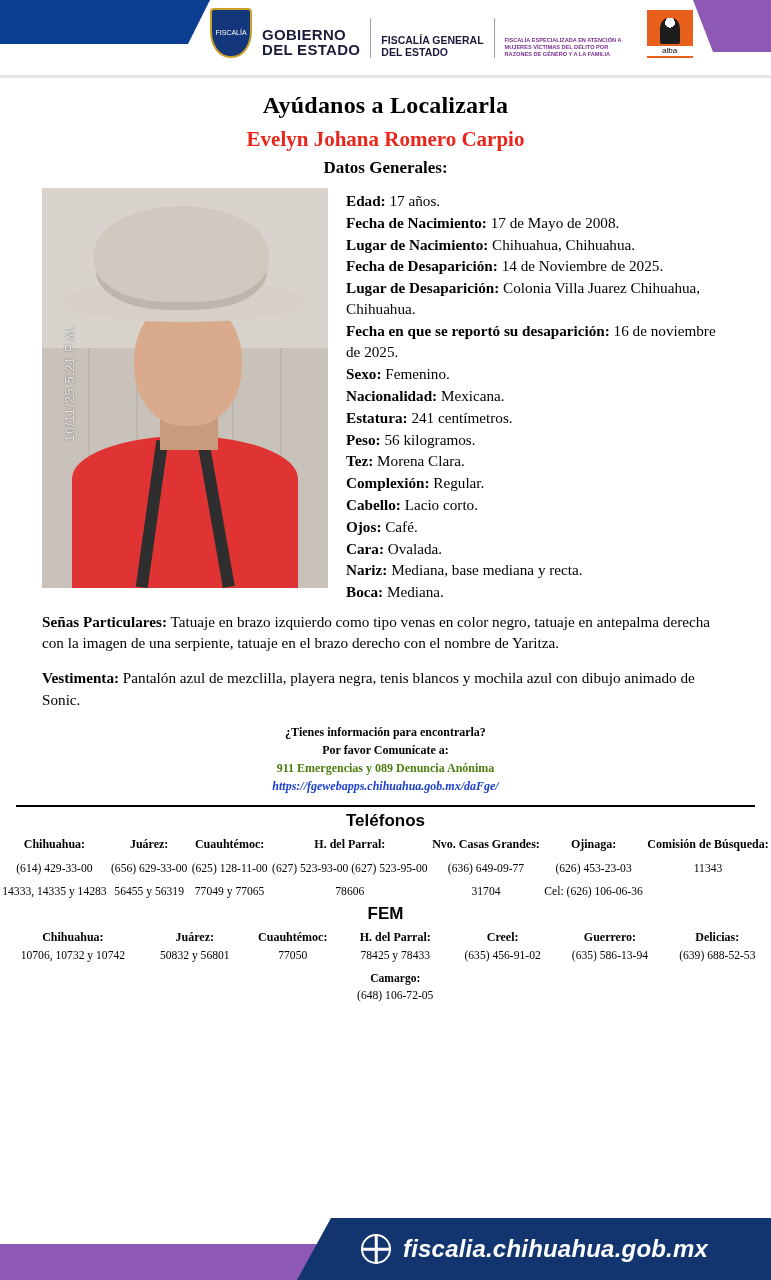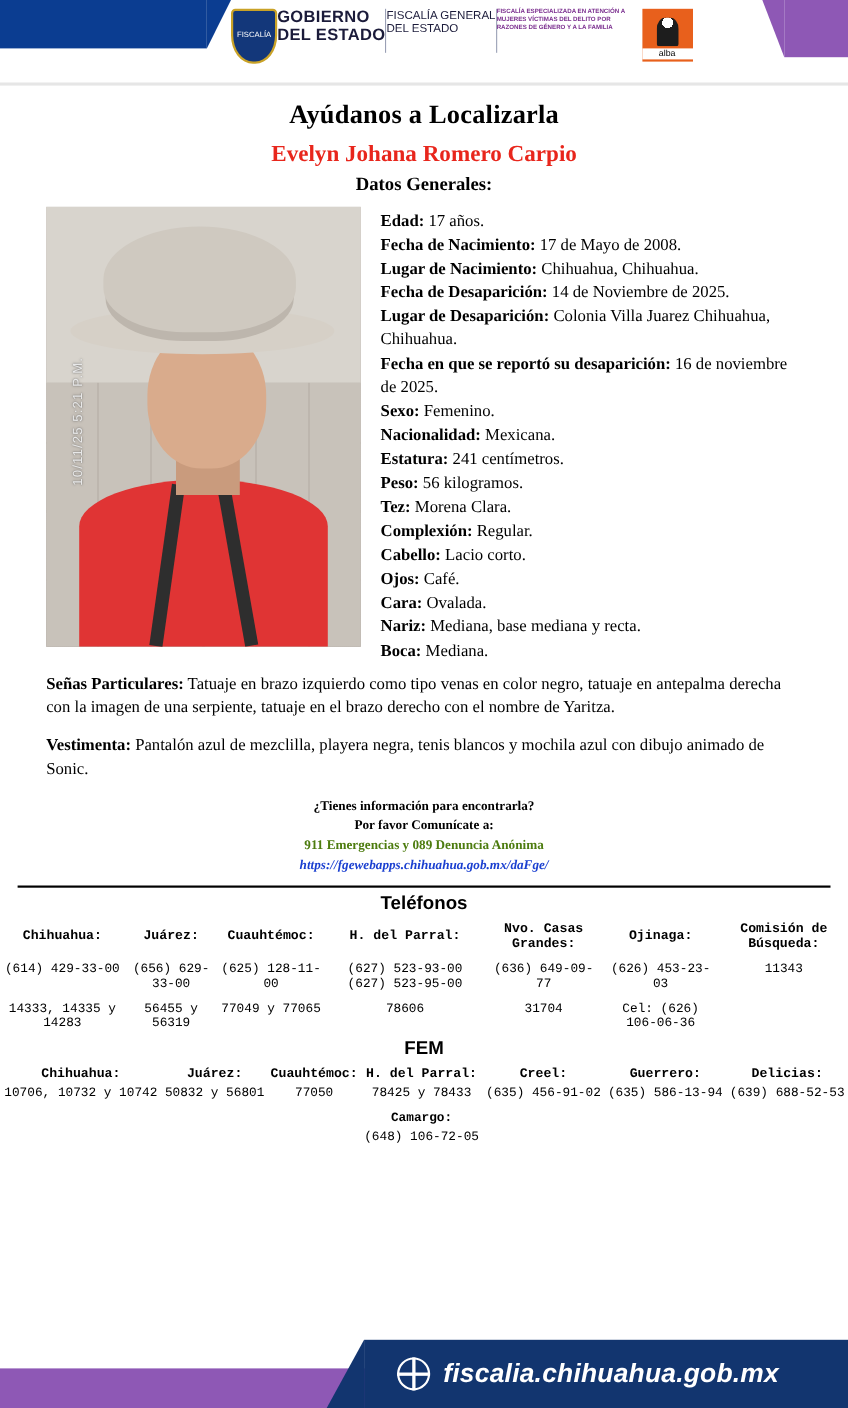--- a/index.html
+++ b/index.html
@@ -37,21 +37,21 @@
     width: 58px; height: 52px;
     background: #8e58b5;
   }
   .hdr-purple-right:before {
     content: ""; position: absolute; left: -20px; top: 0;
     border-right: 20px solid #8e58b5;
     border-bottom: 52px solid transparent;
   }
   .hdr-center {
     position: absolute; left: 210px; top: 8px;
-    display: flex; align-items: flex-start; gap: 0;
+    display: flex; align-items: flex-end; gap: 10px;
   }
   .shield {
     width: 42px; height: 50px;
     background: #13377a;
     border-radius: 4px 4px 20px 20px / 4px 4px 26px 26px;
     border: 2px solid #c9a227;
     position: relative;
     display: flex; align-items: center; justify-content: center;
     color: #fff; font-size: 7px; text-align: center; line-height: 1.05;
     font-family: "Liberation Sans", sans-serif;
@@ -61,21 +61,21 @@
     font-family: "Liberation Sans", sans-serif;
     font-weight: bold;
     color: #1b1b3a;
     line-height: 1.05;
   }
   .gob-block .l1 { font-size: 15px; letter-spacing: .3px; }
   .gob-block .l2 { font-size: 15px; letter-spacing: .3px; }
   .vrule { width: 1px; height: 40px; background: #9aa0b5; }
   .fg-block {
     font-family: "Liberation Sans", sans-serif;
-    font-weight: normal; color: #1b1b3a;
+    font-weight: bold; color: #1b1b3a;
     font-size: 10.5px; line-height: 1.15;
   }
   .fem-block {
     font-family: "Liberation Sans", sans-serif;
     font-weight: bold; color: #7b2f8f;
     font-size: 5.6px; line-height: 1.25; max-width: 132px;
   }
   .alba {
     width: 46px; height: 48px;
     background: #e8601c;
@@ -183,21 +183,21 @@
 
   
   .hr {
     height: 2px; background: #000; margin: 10px 16px 0 16px;
   }
   .phones-title, .fem-title {
     text-align: center; font-weight: bold; font-size: 17px;
     font-family: "Liberation Sans", sans-serif; margin-top: 4px;
   }
   .ptable {
-    width: 100%; border-collapse: collapse; font-family: Liberation Mono, monospace;
+    width: 100%; border-collapse: collapse; font-family: Liberation Serif, serif;
     font-size: 11.6px; text-align: center; margin-top: 4px;
   }
   .ptable th { font-weight: bold; font-size: 12px; padding: 2px 2px; }
   .ptable td { padding: 2px 2px; vertical-align: top; }
   .fem-table td, .fem-table th { padding: 2px 1px; }
   .spacer-row td { height: 6px; }
 
   
   .footer {
     position: absolute; left: 0; bottom: 0; width: 771px; height: 72px; background: #fff;

